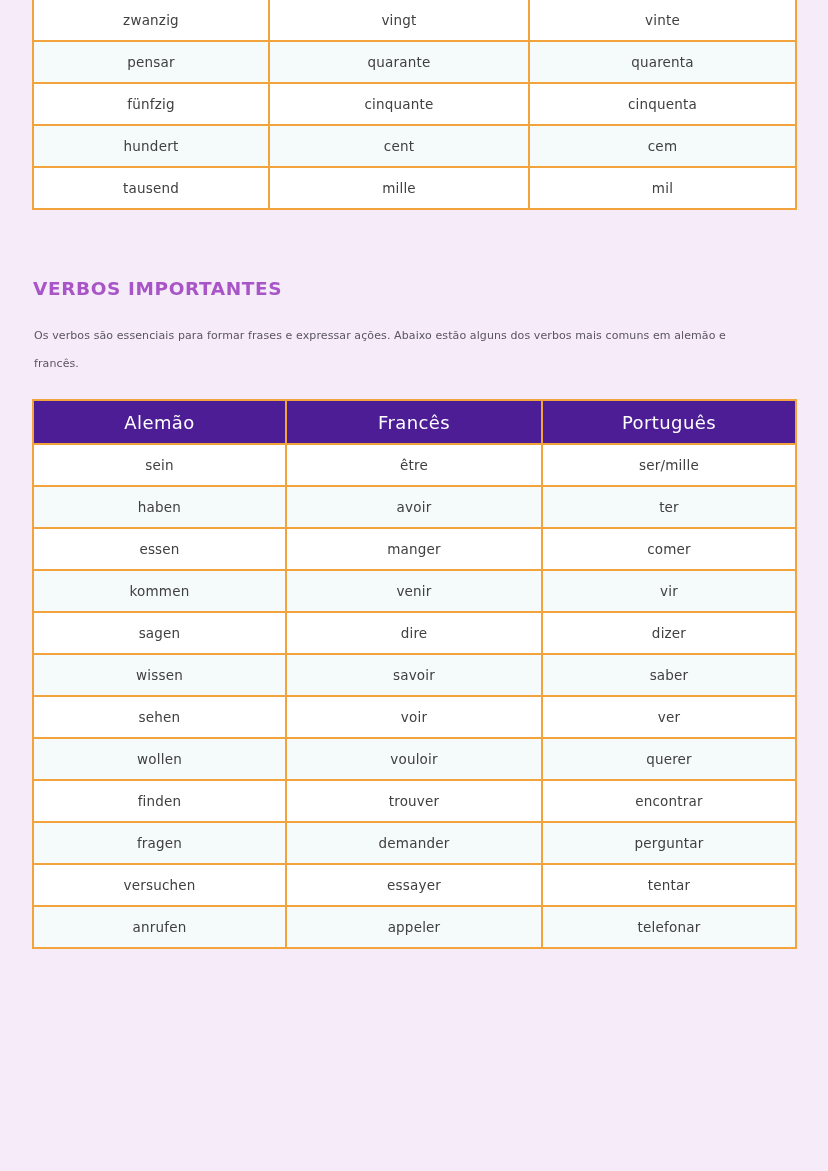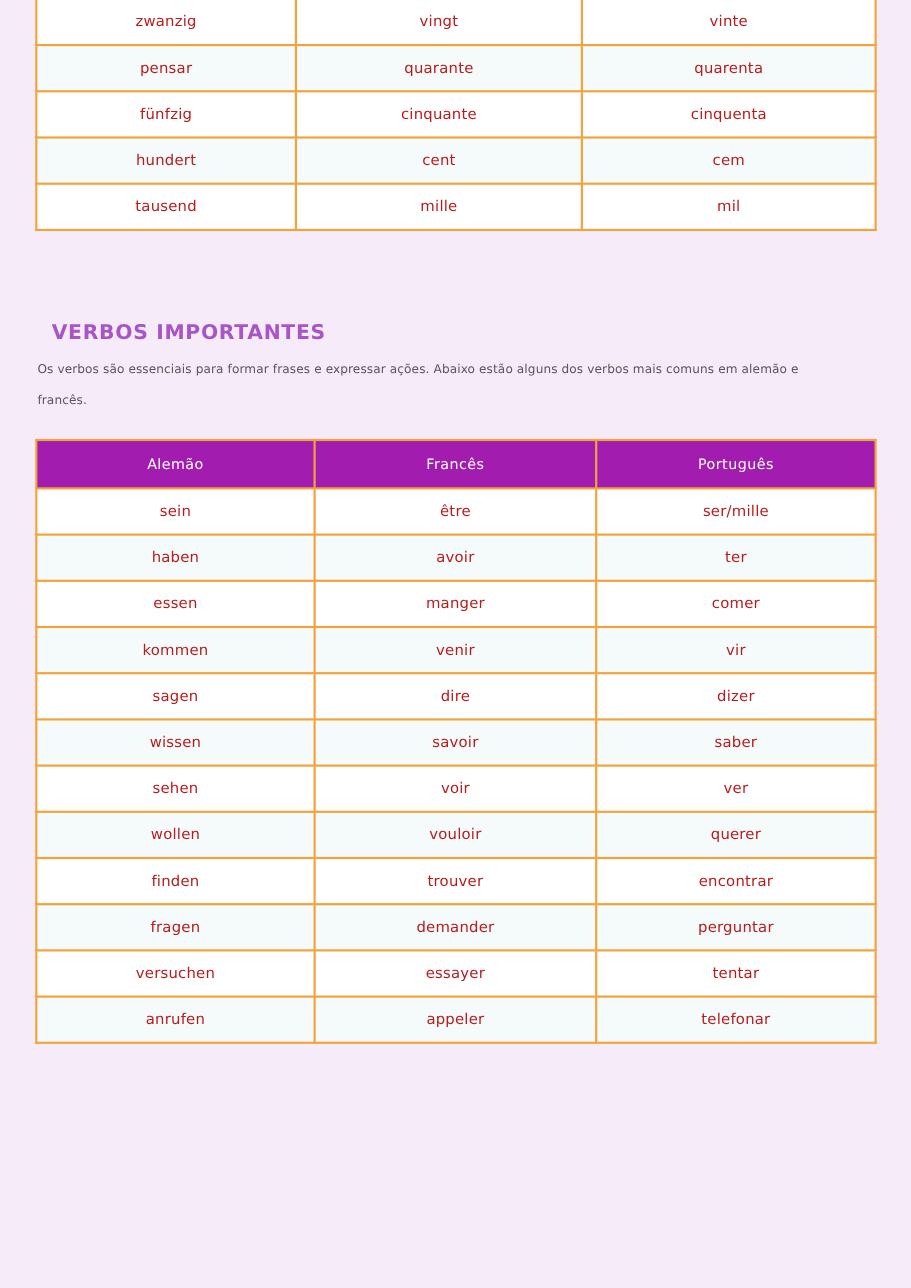--- a/index.html
+++ b/index.html
@@ -30,31 +30,31 @@
     border: 2px solid #f2a33c;
     background: #ffffff;
   }
 
   .lang-table td,
   .lang-table th {
     border: 2px solid #f2a33c;
     text-align: center;
     vertical-align: middle;
     font-weight: normal;
-    color: #b91c1c;
+    color: #404040;
     font-size: 13.5px;
     letter-spacing: 0.2px;
     padding: 0;
   }
 
   .lang-table thead th {
-    background: #a21caf;
+    background: #4c1d95;
     color: #ffffff;
     height: 42px;
-    font-size: 13px;
+    font-size: 18px;
     letter-spacing: 0.4px;
   }
 
   .lang-table tbody tr { height: 42px; }
   .lang-table tbody tr:nth-child(odd)  td { background: #ffffff; }
   .lang-table tbody tr:nth-child(even) td { background: #f5fafb; }
 
   
   #numbers-table {
     left: 32px;
@@ -75,21 +75,21 @@
   }
   #verbs-table col.c1 { width: 253px; }
   #verbs-table col.c2 { width: 256px; }
   #verbs-table col.c3 { width: 254px; }
 
   
   .section-heading {
     position: absolute;
     left: 33px;
     top: 278px;
-    margin: 14px;
+    margin: 0;
     font-size: 18.5px;
     font-weight: bold;
     letter-spacing: 0.6px;
     color: #a855c8;
   }
 
   
   .intro-paragraph {
     position: absolute;
     left: 34px;

